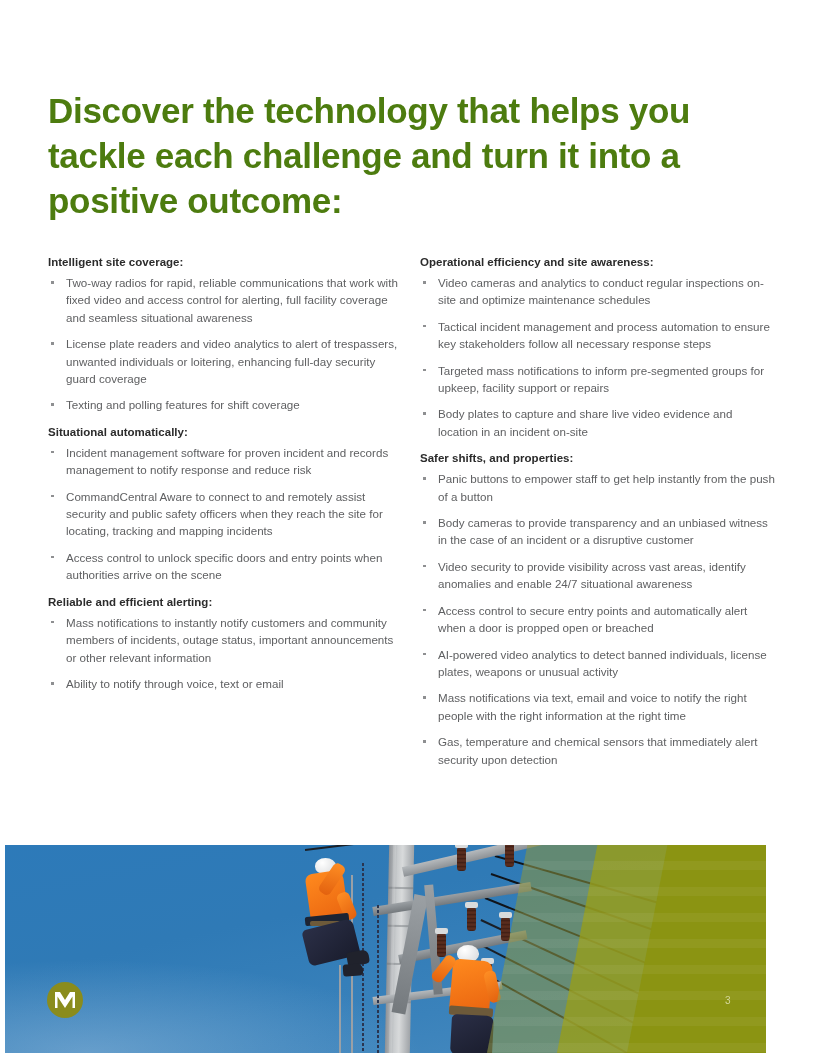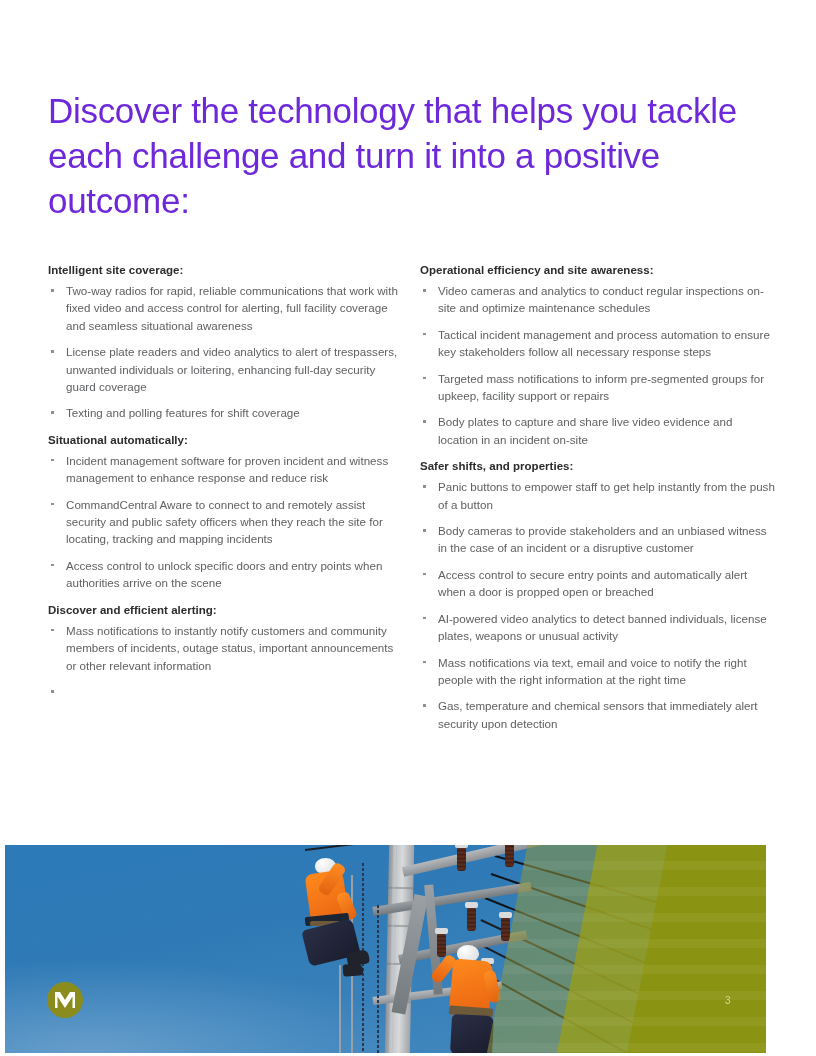--- a/index.html
+++ b/index.html
@@ -17,22 +17,22 @@
   }
 
   
   .page-heading {
     position: absolute;
     left: 48px;
     top: 88px;
     width: 700px;
     font-size: 35px;
     line-height: 45px;
-    font-weight: 400;
-    color: #6d28d9;
+    font-weight: 700;
+    color: #4d7c0f;
     letter-spacing: -0.3px;
   }
 
   
   .columns {
     position: absolute;
     left: 0;
     top: 255px;
     width: 816px;
     height: 560px;
@@ -46,21 +46,21 @@
   .col-right { left: 420px; }
 
   .section { margin-bottom: 11px; }
   .section:last-child { margin-bottom: 0; }
 
   .section-title {
     font-size: 11.5px;
     line-height: 15px;
     font-weight: 700;
     color: #2b2b2b;
-    margin: 8px 0 4px 0;
+    margin: 0 0 4px 0;
     letter-spacing: 0.02px;
   }
 
   ul.bullets {
     list-style: none;
     margin: 0;
     padding: 0;
   }
   ul.bullets li {
     position: relative;
@@ -293,31 +293,32 @@
       <ul class="bullets">
         <li><span class="dot"></span><span>Two-way radios for rapid, reliable communications that work with fixed video and access control for alerting, full facility coverage and seamless situational awareness</span></li>
         <li><span class="dot"></span><span>License plate readers and video analytics to alert of trespassers, unwanted individuals or loitering, enhancing full-day security guard coverage</span></li>
         <li><span class="dot"></span><span>Texting and polling features for shift coverage</span></li>
       </ul>
     </div>
 
     <div class="section">
       <div class="section-title">Situational automatically:</div>
       <ul class="bullets">
-        <li><span class="dot"></span><span>Incident management software for proven incident and witness management to enhance response and reduce risk</span></li>
+        <li><span class="dot"></span><span>Incident management software for proven incident and records management to notify response and reduce risk</span></li>
         <li><span class="dot"></span><span>CommandCentral Aware to connect to and remotely assist security and public safety officers when they reach the site for locating, tracking and mapping incidents</span></li>
         <li><span class="dot"></span><span>Access control to unlock specific doors and entry points when authorities arrive on the scene</span></li>
       </ul>
     </div>
 
     <div class="section">
-      <div class="section-title">Discover and efficient alerting:</div>
+      <div class="section-title">Reliable and efficient alerting:</div>
       <ul class="bullets">
         <li><span class="dot"></span><span>Mass notifications to instantly notify customers and community members of incidents, outage status, important announcements or other relevant information</span></li>
         <li><span class="dot"></span></li>
+        <li><span class="dot"></span><span>Ability to notify through voice, text or email</span></li>
       </ul>
     </div>
 
   </div>
 
   <div class="col col-right">
 
     <div class="section">
       <div class="section-title">Operational efficiency and site awareness:</div>
       <ul class="bullets">
@@ -325,21 +326,22 @@
         <li><span class="dot"></span><span>Tactical incident management and process automation to ensure key stakeholders follow all necessary response steps</span></li>
         <li><span class="dot"></span><span>Targeted mass notifications to inform pre-segmented groups for upkeep, facility support or repairs</span></li>
         <li><span class="dot"></span><span>Body plates to capture and share live video evidence and location in an incident on-site</span></li>
       </ul>
     </div>
 
     <div class="section">
       <div class="section-title">Safer shifts, and properties:</div>
       <ul class="bullets">
         <li><span class="dot"></span><span>Panic buttons to empower staff to get help instantly from the push of a button</span></li>
-        <li><span class="dot"></span><span>Body cameras to provide stakeholders and an unbiased witness in the case of an incident or a disruptive customer</span></li>
+        <li><span class="dot"></span><span>Body cameras to provide transparency and an unbiased witness in the case of an incident or a disruptive customer</span></li>
+        <li><span class="dot"></span><span>Video security to provide visibility across vast areas, identify anomalies and enable 24/7 situational awareness</span></li>
         <li><span class="dot"></span><span>Access control to secure entry points and automatically alert when a door is propped open or breached</span></li>
         <li><span class="dot"></span><span>AI-powered video analytics to detect banned individuals, license plates, weapons or unusual activity</span></li>
         <li><span class="dot"></span><span>Mass notifications via text, email and voice to notify the right people with the right information at the right time</span></li>
         <li><span class="dot"></span><span>Gas, temperature and chemical sensors that immediately alert security upon detection</span></li>
       </ul>
     </div>
 
   </div>
 </div>
 

